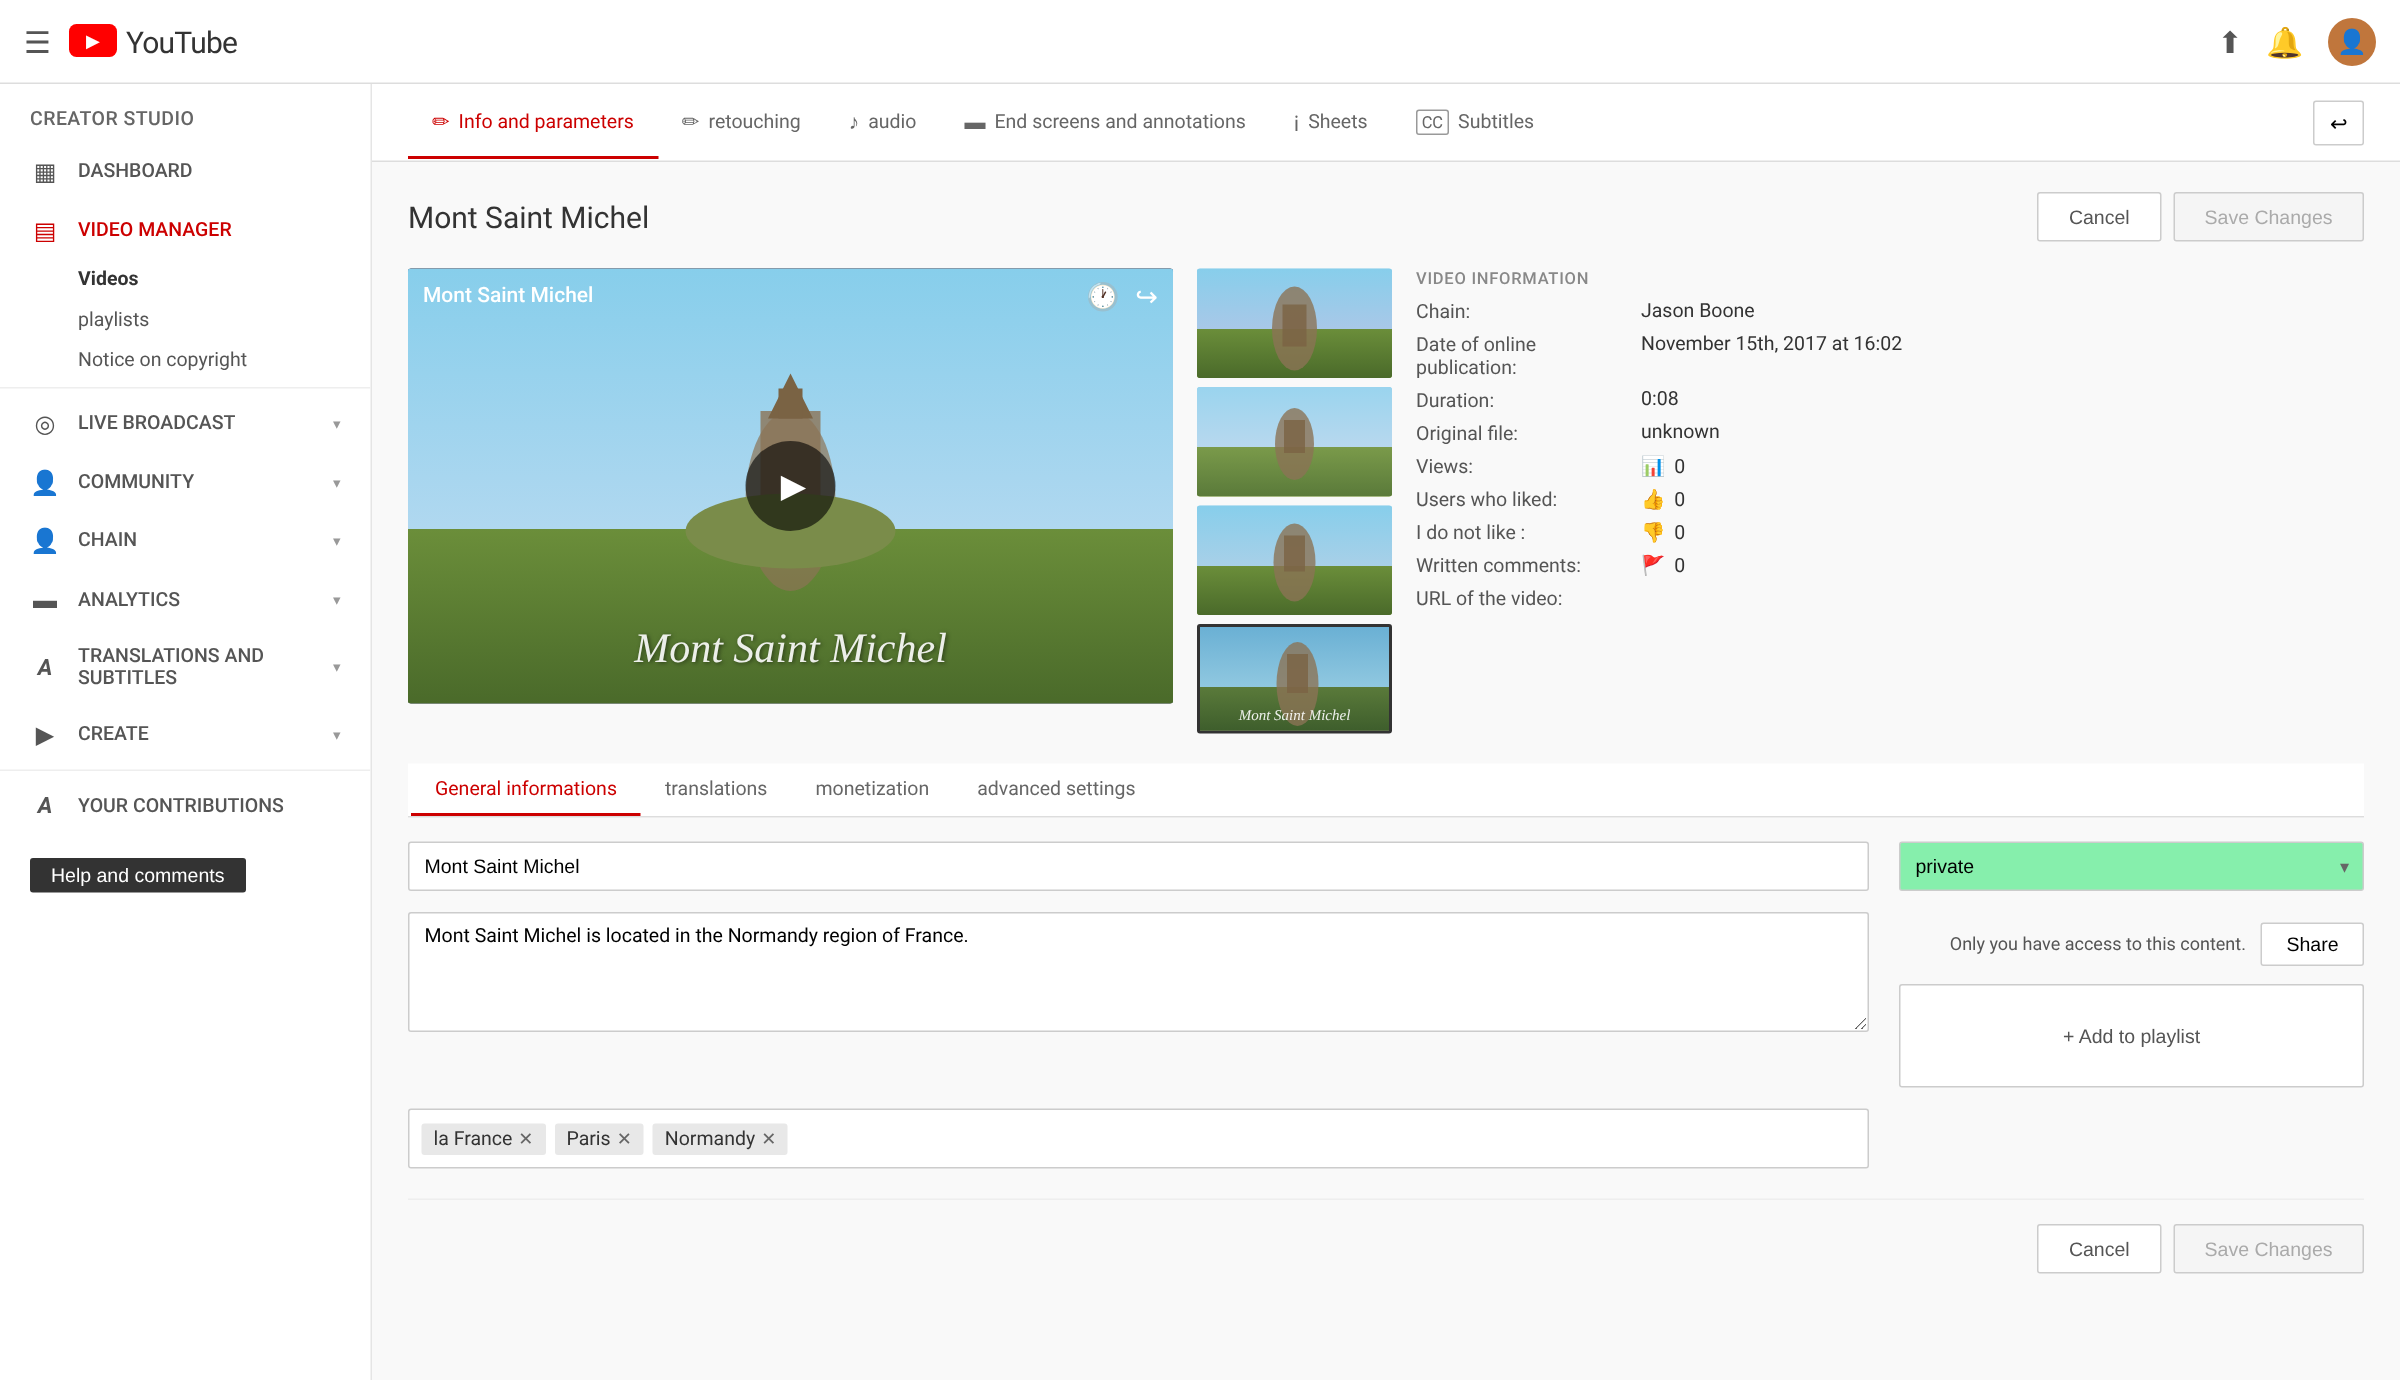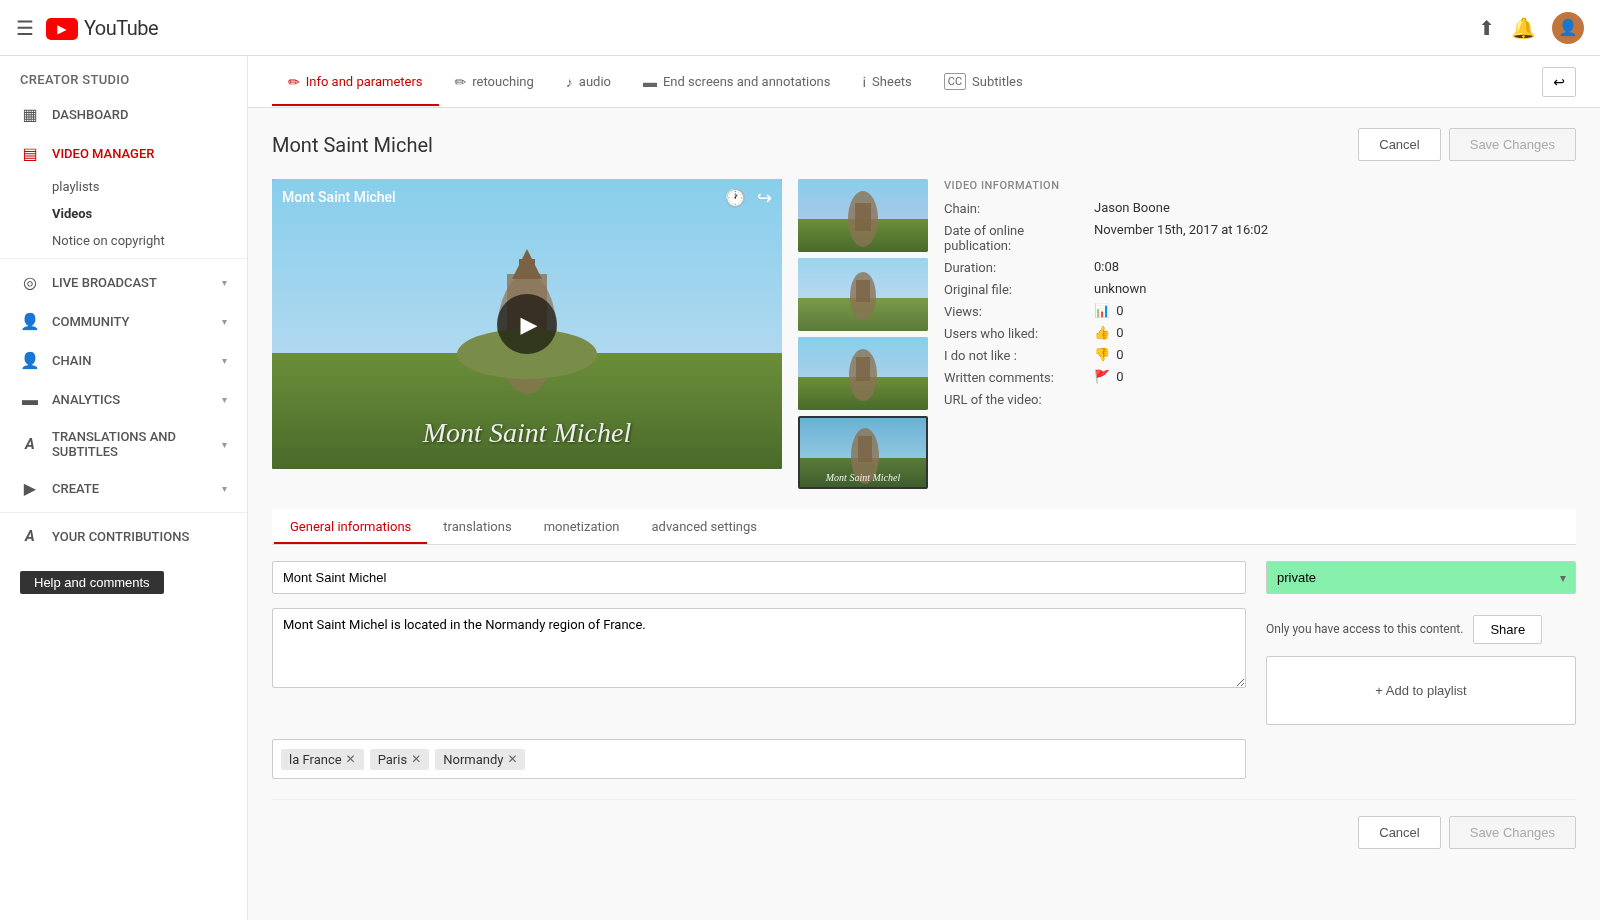--- a/index.html
+++ b/index.html
@@ -1,21 +1,21 @@
 <!DOCTYPE html>
 <html><head>
   <meta charset="utf-8">
   <style>
     * { box-sizing: border-box; margin: 0; padding: 0; }
     body { font-family: Roboto, Arial, sans-serif; font-size: 13px; background: #f9f9f9; color: #333; display: flex; flex-direction: column; height: 920px; overflow: hidden; }
 
     
     .topbar { display: flex; align-items: center; background: #fff; border-bottom: 1px solid #ddd; padding: 0 16px; height: 56px; flex-shrink: 0; gap: 12px; }
     .topbar-menu-icon { font-size: 20px; color: #555; cursor: pointer; }
-    .topbar-logo { display: flex; align-items: flex-end; gap: 6px; text-decoration: none; }
+    .topbar-logo { display: flex; align-items: flex-start; gap: 6px; text-decoration: none; }
     .yt-logo-icon { width: 32px; height: 22px; background: #ff0000; border-radius: 5px; display: flex; align-items: center; justify-content: center; }
     .yt-logo-icon::after { content: '▶'; color: #fff; font-size: 12px; }
     .topbar-brand { font-size: 20px; font-weight: 400; color: #333; letter-spacing: -0.5px; }
     .search-bar { display: flex; margin-left: 20px; flex: 1; max-width: 600px; }
     .search-bar input { flex: 1; border: 1px solid #ccc; border-right: none; padding: 8px 12px; font-size: 14px; outline: none; border-radius: 2px 0 0 2px; }
     .search-bar button { border: 1px solid #ccc; background: #f8f8f8; padding: 8px 14px; cursor: pointer; border-radius: 0 2px 2px 0; }
     .topbar-right { margin-left: auto; display: flex; align-items: center; gap: 16px; }
     .topbar-icon { font-size: 20px; color: #555; cursor: pointer; }
     .avatar { width: 32px; height: 32px; border-radius: 50%; background: #c0763c; cursor: pointer; overflow: hidden; display: flex; align-items: center; justify-content: center; font-size: 16px; color: #fff; }
 
@@ -119,25 +119,25 @@
     <div class="sidebar-item">
       <span class="sidebar-item-icon">▦</span>
       <span class="sidebar-item-label">DASHBOARD</span>
     </div>
 
     <div class="sidebar-item" style="color:#cc0000;">
       <span class="sidebar-item-icon" style="color:#cc0000;">▤</span>
       <span class="sidebar-item-label">VIDEO MANAGER</span>
     </div>
 
+    <div class="sidebar-sub-item active">
+      <span>Videos</span>
+    </div>
     <div class="sidebar-sub-item">
       <span>playlists</span>
-    </div>
-    <div class="sidebar-sub-item active">
-      <span>Videos</span>
     </div>
     <div class="sidebar-sub-item">
       <span>Notice on copyright</span>
     </div>
 
     <div class="sidebar-divider"></div>
 
     <div class="sidebar-item">
       <span class="sidebar-item-icon">◎</span>
       <span class="sidebar-item-label">LIVE BROADCAST</span>
@@ -397,21 +397,21 @@
             <span class="select-arrow">▾</span>
           </div>
         </div>
       </div>
 
       <div class="form-row">
         <div class="form-left">
           <textarea class="text-area" style="">Mont Saint Michel is located in the Normandy region of France.</textarea>
         </div>
         <div class="form-right">
-          <div style="display:flex;align-items:center;justify-content:flex-start;gap:4px;padding:6px 0;">
+          <div style="display:flex;align-items:center;justify-content:flex-end;gap:4px;padding:6px 0;">
             <span class="privacy-note">Only you have access to this content.</span>
             <button class="share-btn">Share</button>
           </div>
           <button class="playlist-btn">+ Add to playlist</button>
         </div>
       </div>
 
       <div class="form-row">
         <div class="form-left">
           <div class="tags-row">

